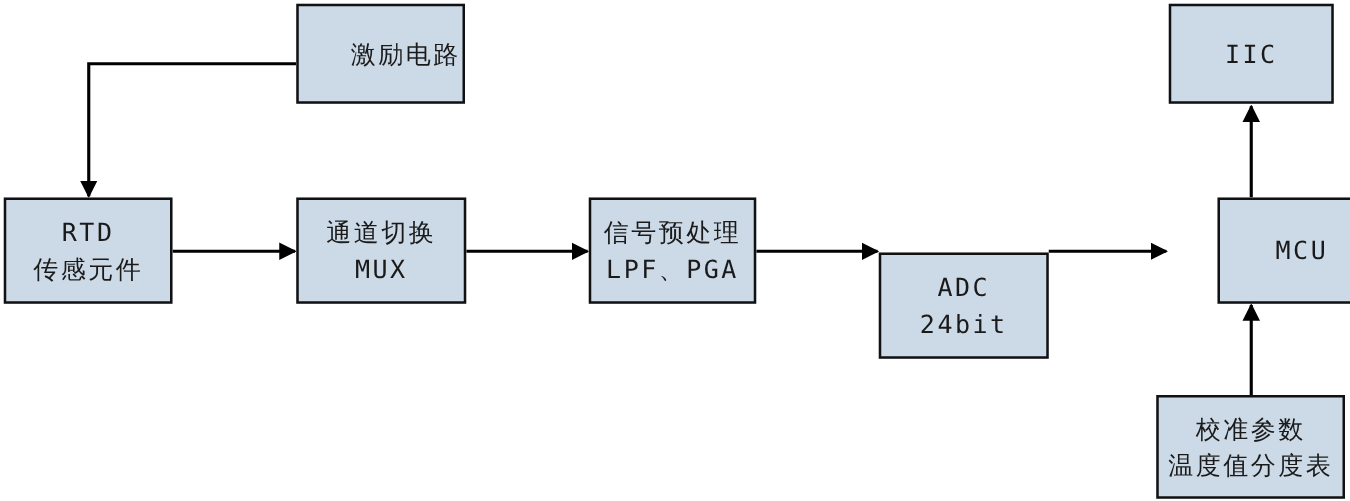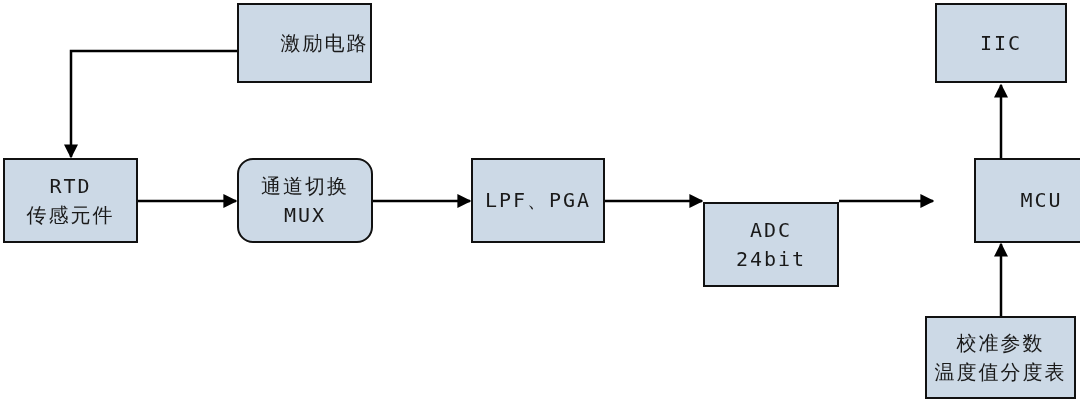--- a/index.html
+++ b/index.html
@@ -43,21 +43,21 @@
     font-size: 20px;
     line-height: 29px;
     letter-spacing: 2px;
     color: #1a1a1a;
     white-space: nowrap;
   }
   .bl:empty { display: none; }
   
   .n-excitation { left: 237px; top: 3px;   width: 135px; height: 80px; padding-left: 40px; }
   .n-rtd        { left: 3px;   top: 158px; width: 135px; height: 85px; }
-  .n-mux        { left: 237px; top: 158px; width: 136px; height: 85px; border-radius: 16px; }
+  .n-mux        { left: 237px; top: 158px; width: 136px; height: 85px; }
   .n-signal     { left: 471px; top: 158px; width: 134px; height: 85px; }
   .n-adc        { left: 703px; top: 158px; width: 136px; height: 85px; margin-top: 44px; }
   .n-mcu        { left: 974px; top: 158px; width: 135px; height: 85px; }
   .n-iic        { left: 935px; top: 3px;   width: 132px; height: 80px; }
   .n-calib      { left: 925px; top: 316px; width: 151px; height: 83px; }
 </style>
 </head>
 <body>
 
 <div class="canvas">
@@ -85,20 +85,21 @@
     <span class="bl">RTD</span>
     <span class="bl">传感元件</span>
   </div>
 
   <div class="node n-mux">
     <span class="bl">通道切换</span>
     <span class="bl">MUX</span>
   </div>
 
   <div class="node n-signal">
+    <span class="bl">信号预处理</span>
     <span class="bl">LPF、PGA</span>
   </div>
 
   <div class="node n-adc">
     <span class="bl">ADC</span>
     <span class="bl">24bit</span>
   </div>
 
   <div class="node n-mcu">
     <span class="bl">MCU</span>

